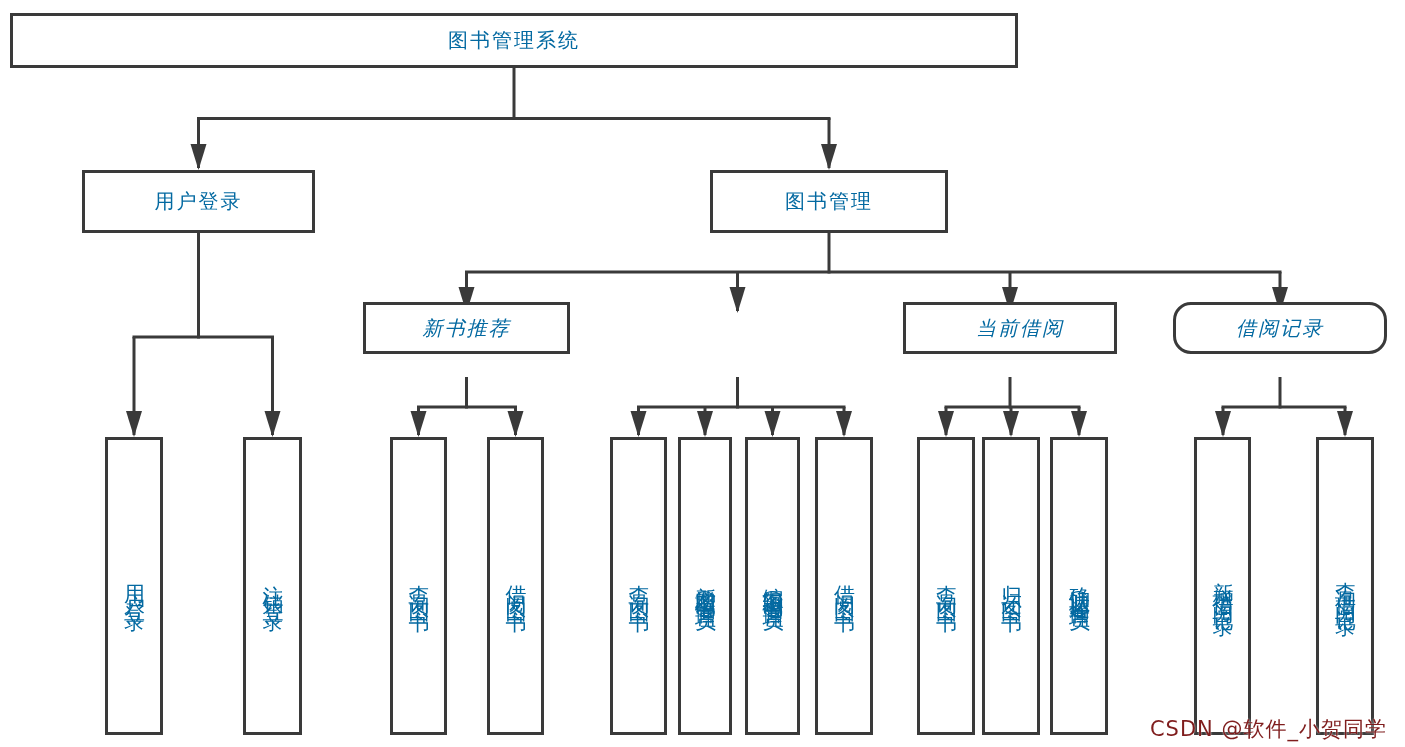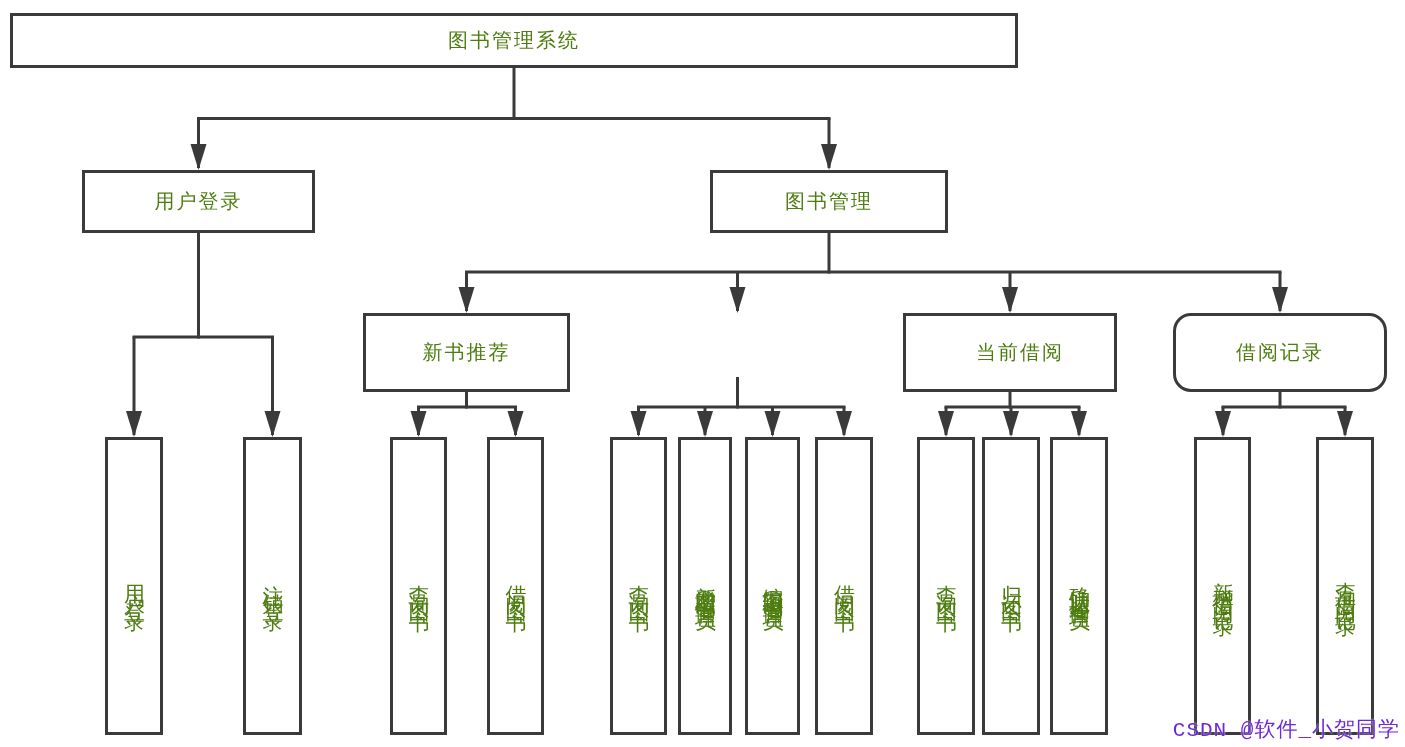--- a/index.html
+++ b/index.html
@@ -15,52 +15,51 @@
     position: absolute;
     left: 0; top: 0;
     width: 1405px; height: 747px;
     pointer-events: none;
   }
   .node {
     position: absolute;
     box-sizing: border-box;
     background: #ffffff;
     border: 3px solid #3a3a3a;
-    color: #4d7c0f;
+    color: #0369a1;
     display: flex;
     align-items: center;
     justify-content: center;
     font-size: 20px;
     letter-spacing: 2px;
     text-align: center;
     white-space: nowrap;
   }
   .node.v {
     writing-mode: vertical-rl;
     text-orientation: mixed;
     font-size: 21px;
     letter-spacing: 9px;
     white-space: normal;
     line-height: 1;
   }
   .node.v.mid  { letter-spacing: 7px; }
   .node.v.long { letter-spacing: 3.5px; }
   
   .row2 { top: 170px; height: 63px; }
-  .row3 { top: 313px; height: 79px; }
+  .row3 { top: 302px; height: 52px; font-style: italic; }
   .leaf { top: 437px; height: 298px; }
   .watermark {
     position: absolute;
-    right: 5px;
+    right: 18px;
     bottom: 4px;
     font-size: 21px;
-    color: #6d28d9;
+    color: #7f1d1d;
     letter-spacing: 1px;
     text-shadow: 0 0 2px #ffffff;
-    font-family: Liberation Mono, monospace;
   }
 </style>
 </head>
 <body>
 
 <div class="stage">
 
   <svg class="wires" viewBox="0 0 1405 747" xmlns="http://www.w3.org/2000/svg">
     <g stroke="#3a3a3a" stroke-width="3" fill="none">
 

